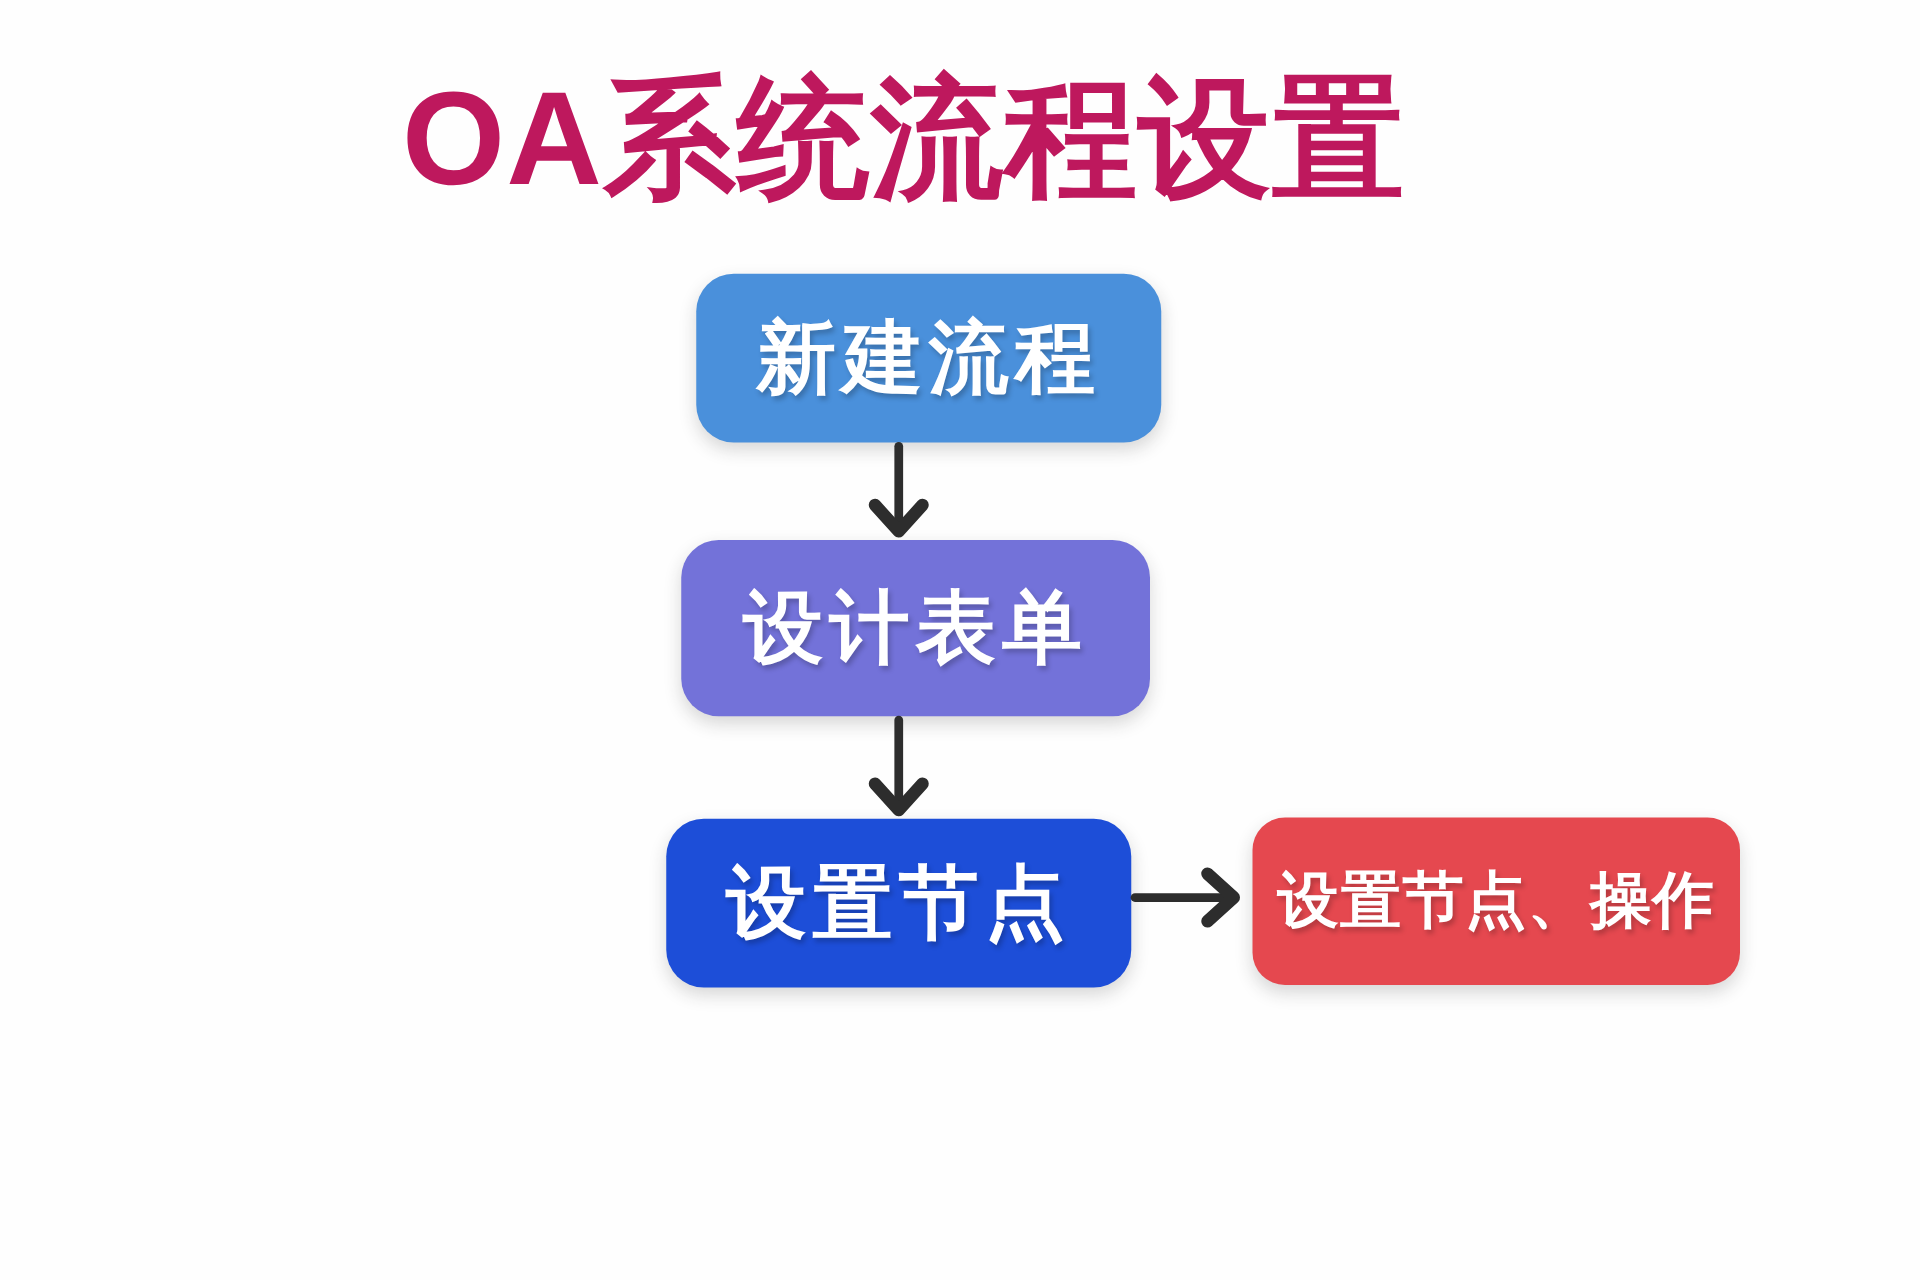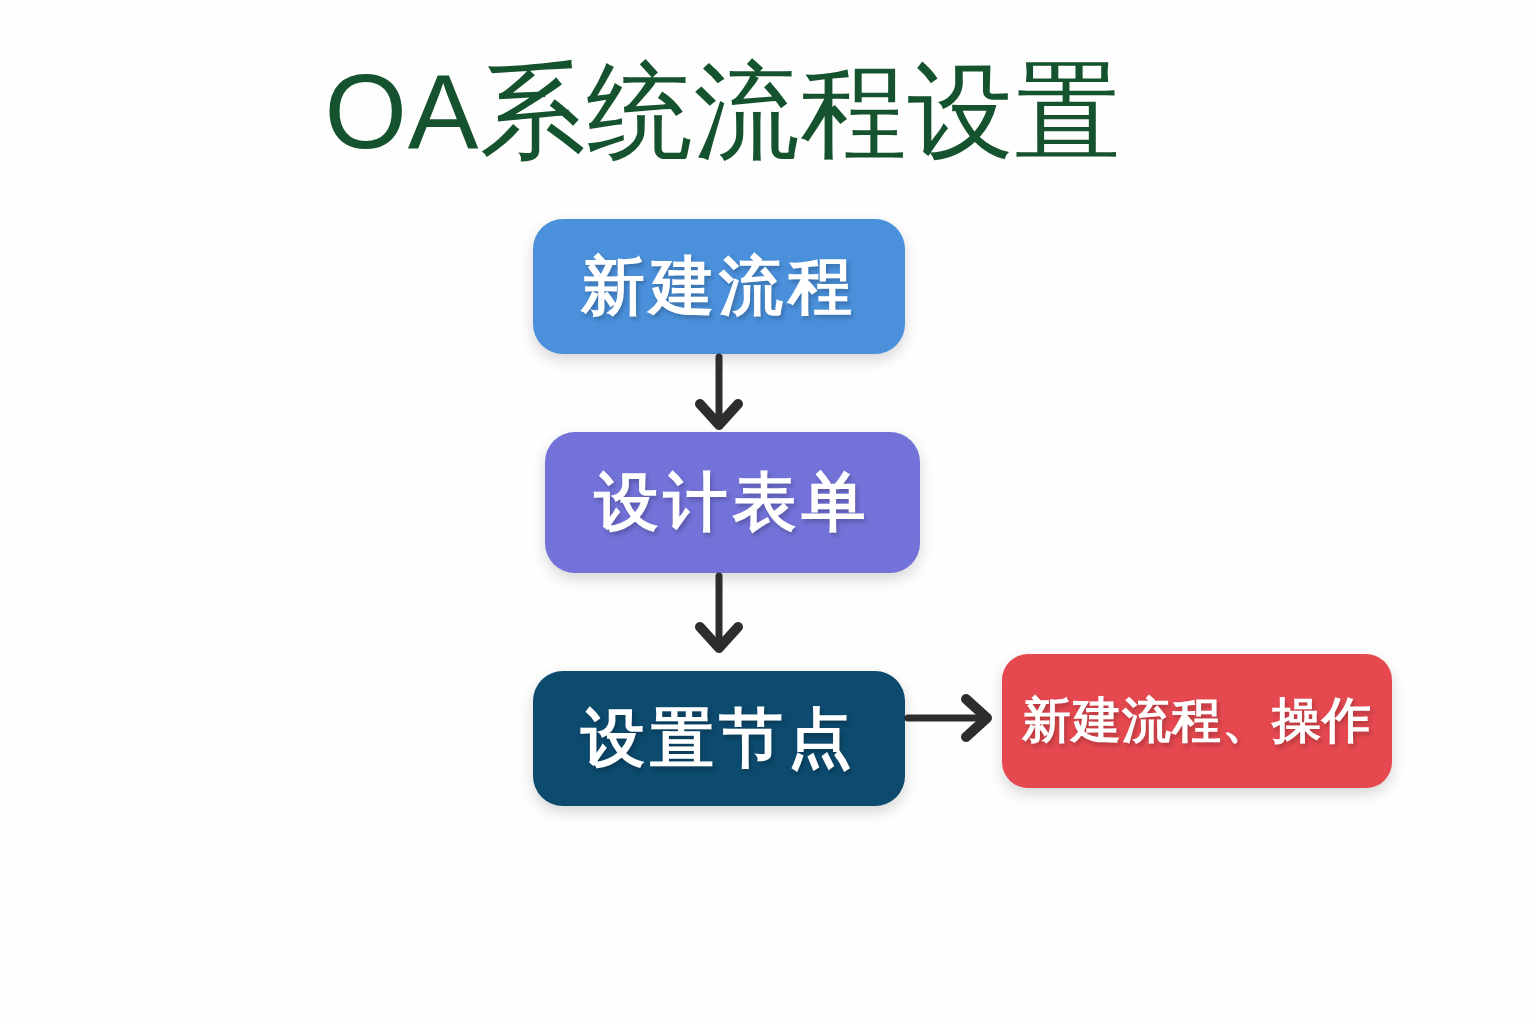--- a/index.html
+++ b/index.html
@@ -15,22 +15,22 @@
     background: #fefefe;
     overflow: hidden;
   }
   .page-title {
     position: absolute;
     left: 723px;
     top: 56px;
     transform: translateX(-50%);
     font-size: 106px;
     line-height: 1.05;
-    font-weight: 400;
-    color: #14532d;
+    font-weight: 700;
+    color: #be185d;
     white-space: nowrap;
     letter-spacing: 1px;
   }
   .node {
     position: absolute;
     display: flex;
     align-items: center;
     justify-content: center;
     border-radius: 30px;
     color: #ffffff;
@@ -56,34 +56,34 @@
     pointer-events: none;
   }
 </style>
 </head>
 <body>
 
 <div class="canvas">
 
   <div class="page-title">OA系统流程设置</div>
 
-  <div class="node node-1" style="background: rgb(74, 144, 219);">
+  <div class="node node-1" style="background: rgb(74, 144, 219); margin-left: 24px;">
     <span class="label">新建流程</span>
   </div>
 
   <div class="node node-2" style="background: rgb(115, 114, 217); margin-left: 13px;">
     <span class="label">设计表单</span>
   </div>
 
-  <div class="node node-3" style="background: #0c4a6e; margin-top: 16px;">
+  <div class="node node-3" style="background: #1d4ed8;">
     <span class="label">设置节点</span>
   </div>
 
   <div class="node node-4" style="background: rgb(229, 72, 79);">
-    <span class="label">新建流程、操作</span>
+    <span class="label">设置节点、操作</span>
   </div>
 
   <svg class="arrows-layer" viewBox="0 0 1536 1024" fill="none">
     <g stroke-linecap="round" stroke-linejoin="round" stroke="#2d2d2d">
       <path d="M719 357 L719 416" stroke-width="7" fill="none"></path>
       <path d="M700 404 L719 425 L738 404" stroke-width="10" fill="none"></path>
     </g>
     <g stroke-linecap="round" stroke-linejoin="round" stroke="#2d2d2d">
       <path d="M719 576 L719 639" stroke-width="7" fill="none"></path>
       <path d="M700 627 L719 648 L738 627" stroke-width="10" fill="none"></path>

